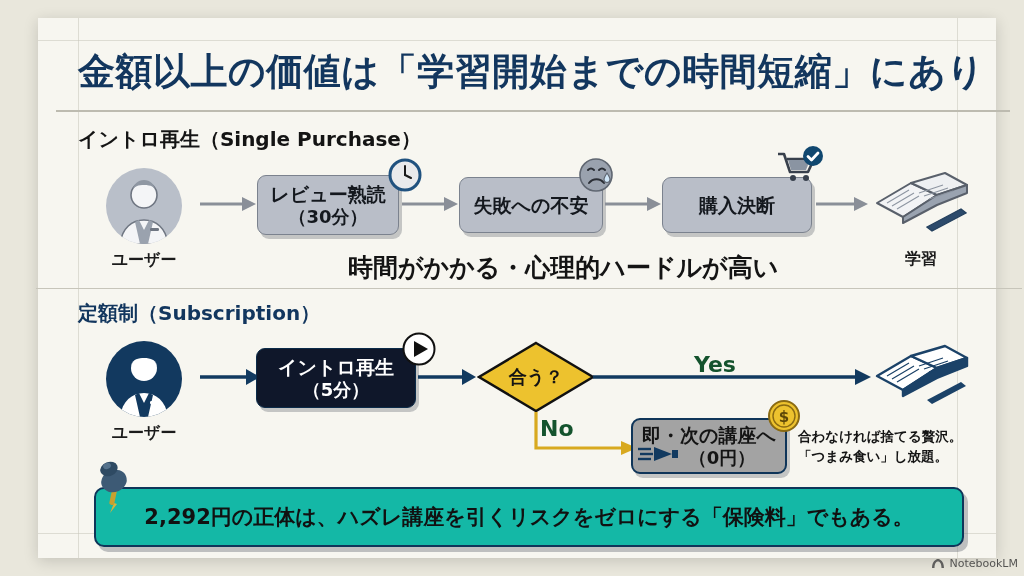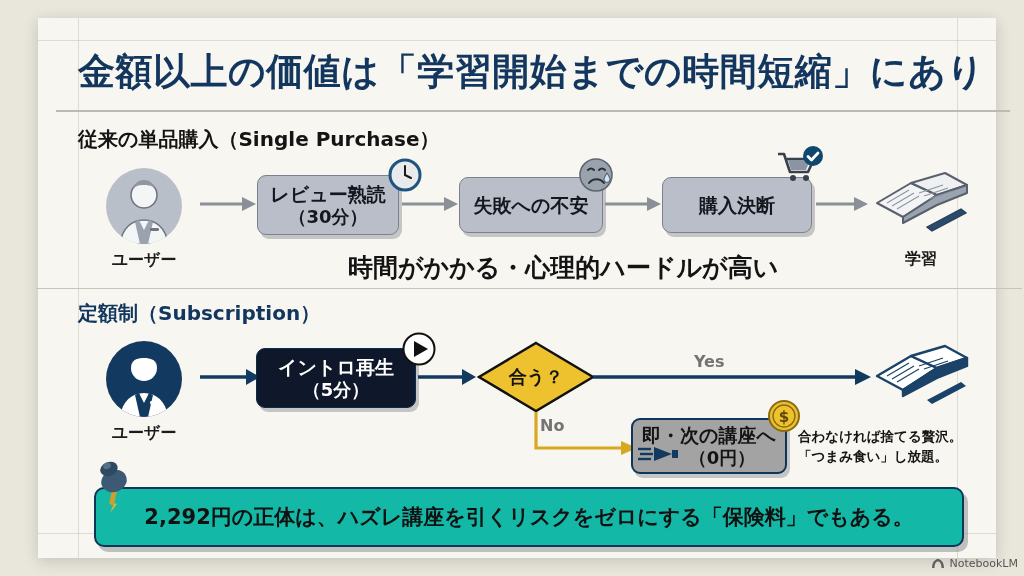--- a/index.html
+++ b/index.html
@@ -73,21 +73,21 @@
 
   
   .diamond-wrap{position:absolute;}
   .diamond-wrap .dtext{
     position:absolute;inset:0;display:flex;align-items:center;justify-content:center;
     font-size:18px;font-weight:bold;color:#141414;white-space:nowrap;
   }
 
   
   .conn{position:absolute;}
-  .edge-label{position:absolute;font-size:16px;font-weight:bold;color:#737373;}
+  .edge-label{position:absolute;font-size:22px;font-weight:bold;color:#14532d;}
 
   
   .row-caption{
     position:absolute;font-size:25px;font-weight:bold;color:#141414;white-space:nowrap;
   }
 
   .side-note{
     position:absolute;font-size:13.5px;font-weight:bold;color:#141414;line-height:1.45;white-space:nowrap;
   }
 
@@ -116,21 +116,21 @@
   <div class="card">
     <div class="guide v" style="left:40px;"></div>
     <div class="guide v" style="right:38px;"></div>
     <div class="guide h" style="top:22px;"></div>
     <div class="guide h" style="bottom:24px;"></div>
   </div>
 
   <div class="title">金額以上の価値は「学習開始までの時間短縮」にあり</div>
   <div class="title-underline"></div>
 
-  <div class="sec-label dark" style="left:62px;top:126px;">従来の単品購入（Single Purchase）</div>
+  <div class="sec-label dark" style="left:62px;top:126px;">イントロ再生（Single Purchase）</div>
 
   <div class="avatar grey" style="left:90px;top:168px;">
     <svg viewBox="0 0 76 76">
       <circle cx="38" cy="27" r="13" fill="#f4f5f7" stroke="#6f7682" stroke-width="1.6"></circle>
       <path d="M27 23c0-7 5-11 11-11s11 4 11 11c0-4-4-6-11-6-5 0-11 1-11 6z" fill="#8f97a3"></path>
       <path d="M14 76c2-16 12-24 24-24s22 8 24 24z" fill="#f4f5f7" stroke="#6f7682" stroke-width="1.6"></path>
       <path d="M33 52l5 10 5-10 4 2-5 22h-8l-5-22z" fill="#9aa2ae"></path>
       <rect x="44" y="60" width="9" height="3" rx="1.2" fill="#6f7682"></rect>
     </svg>
   </div>

